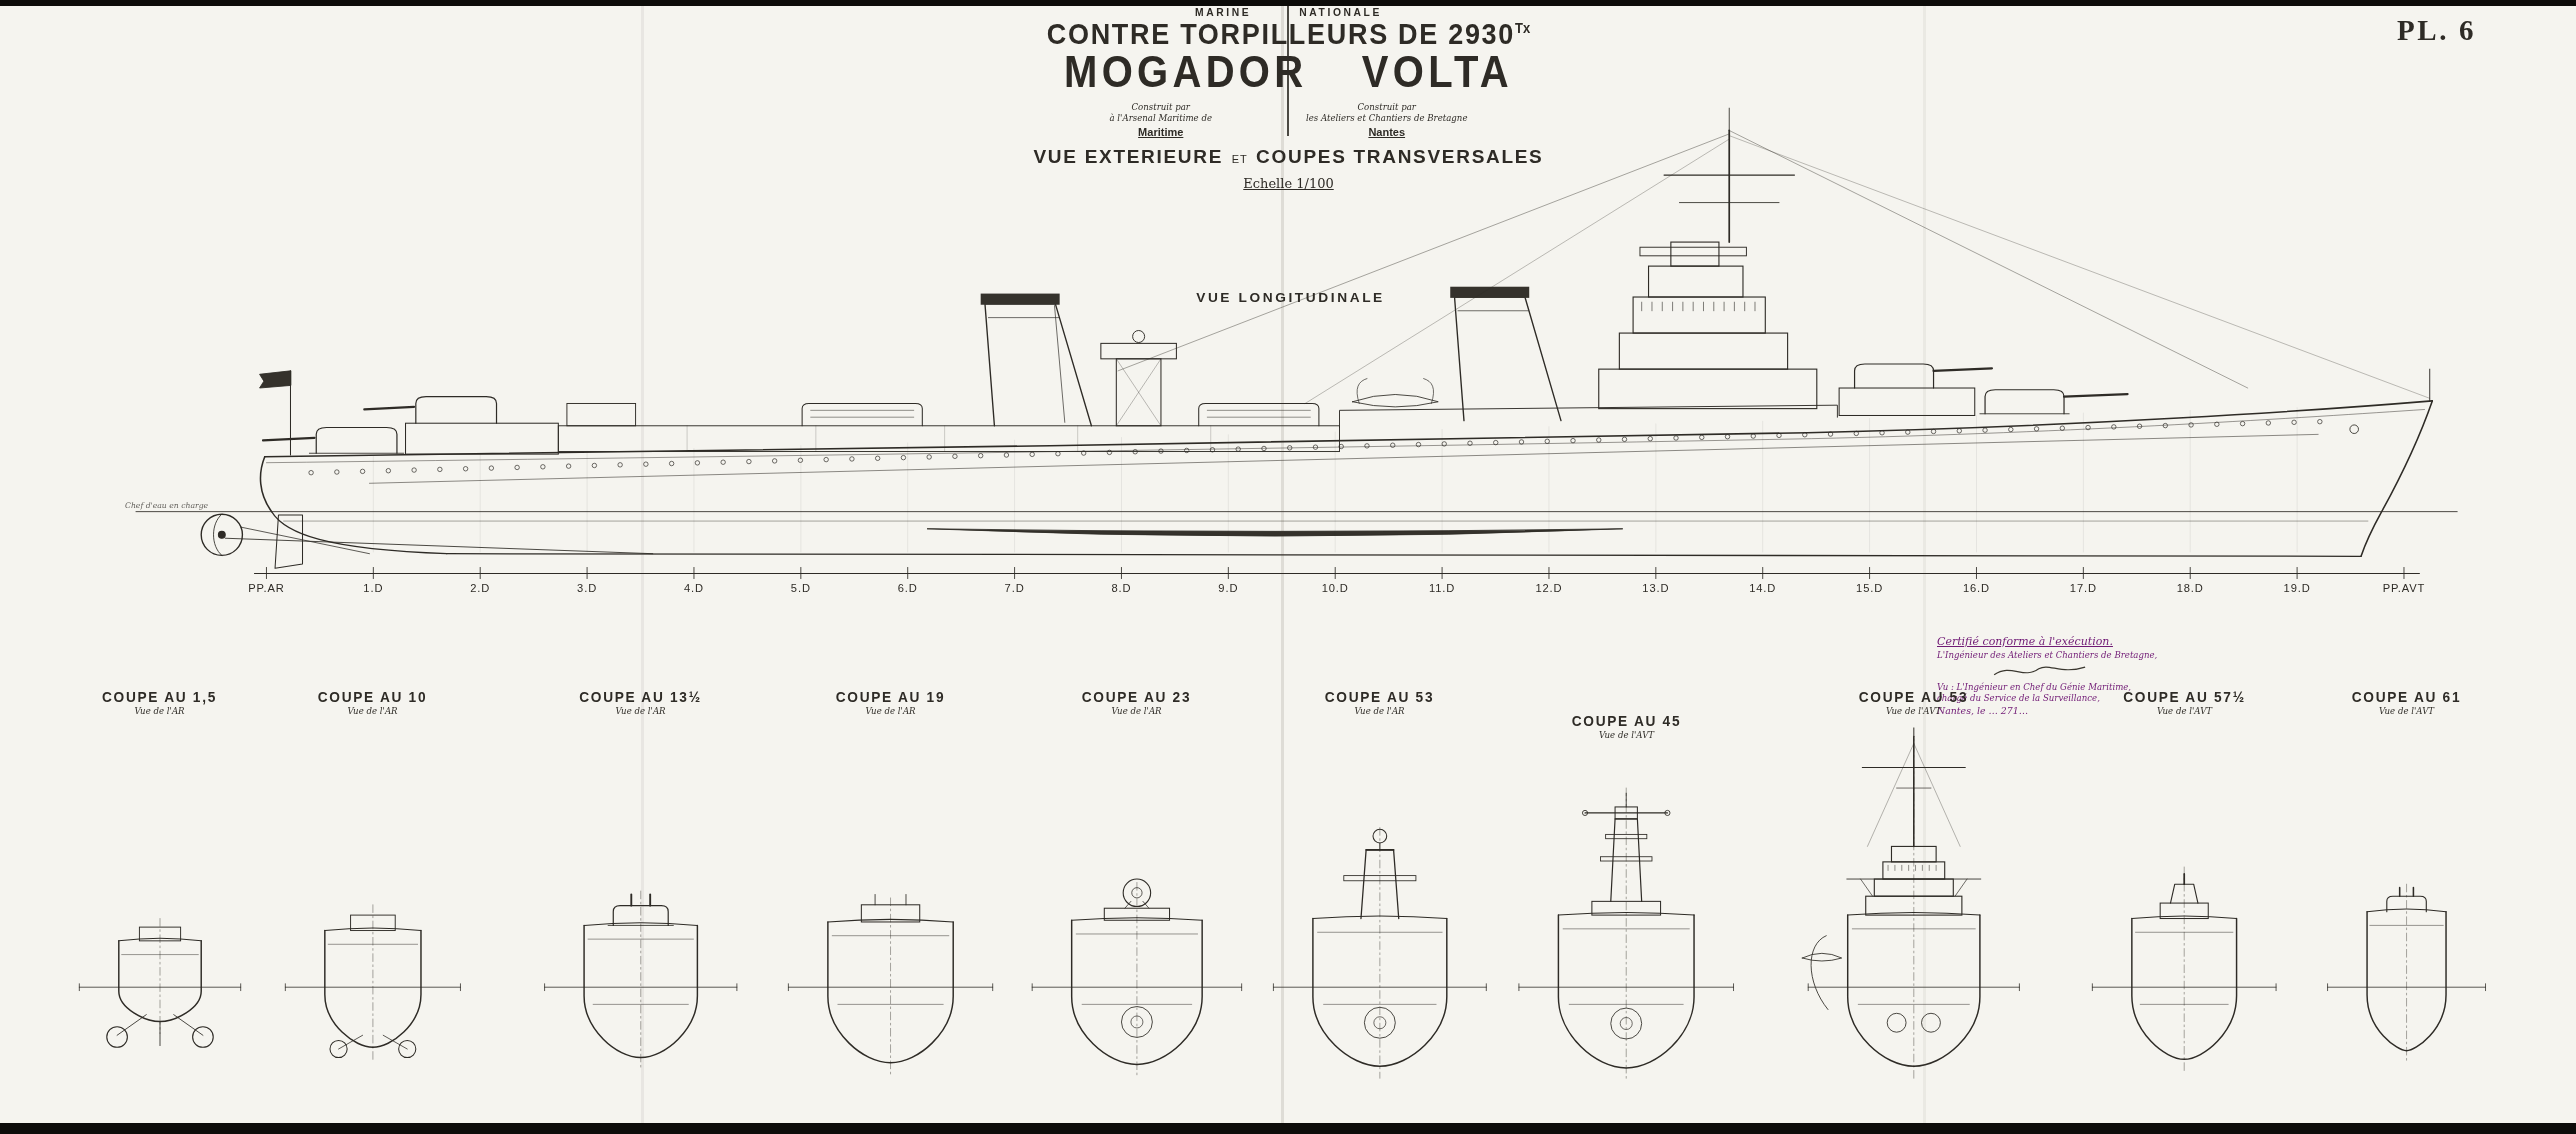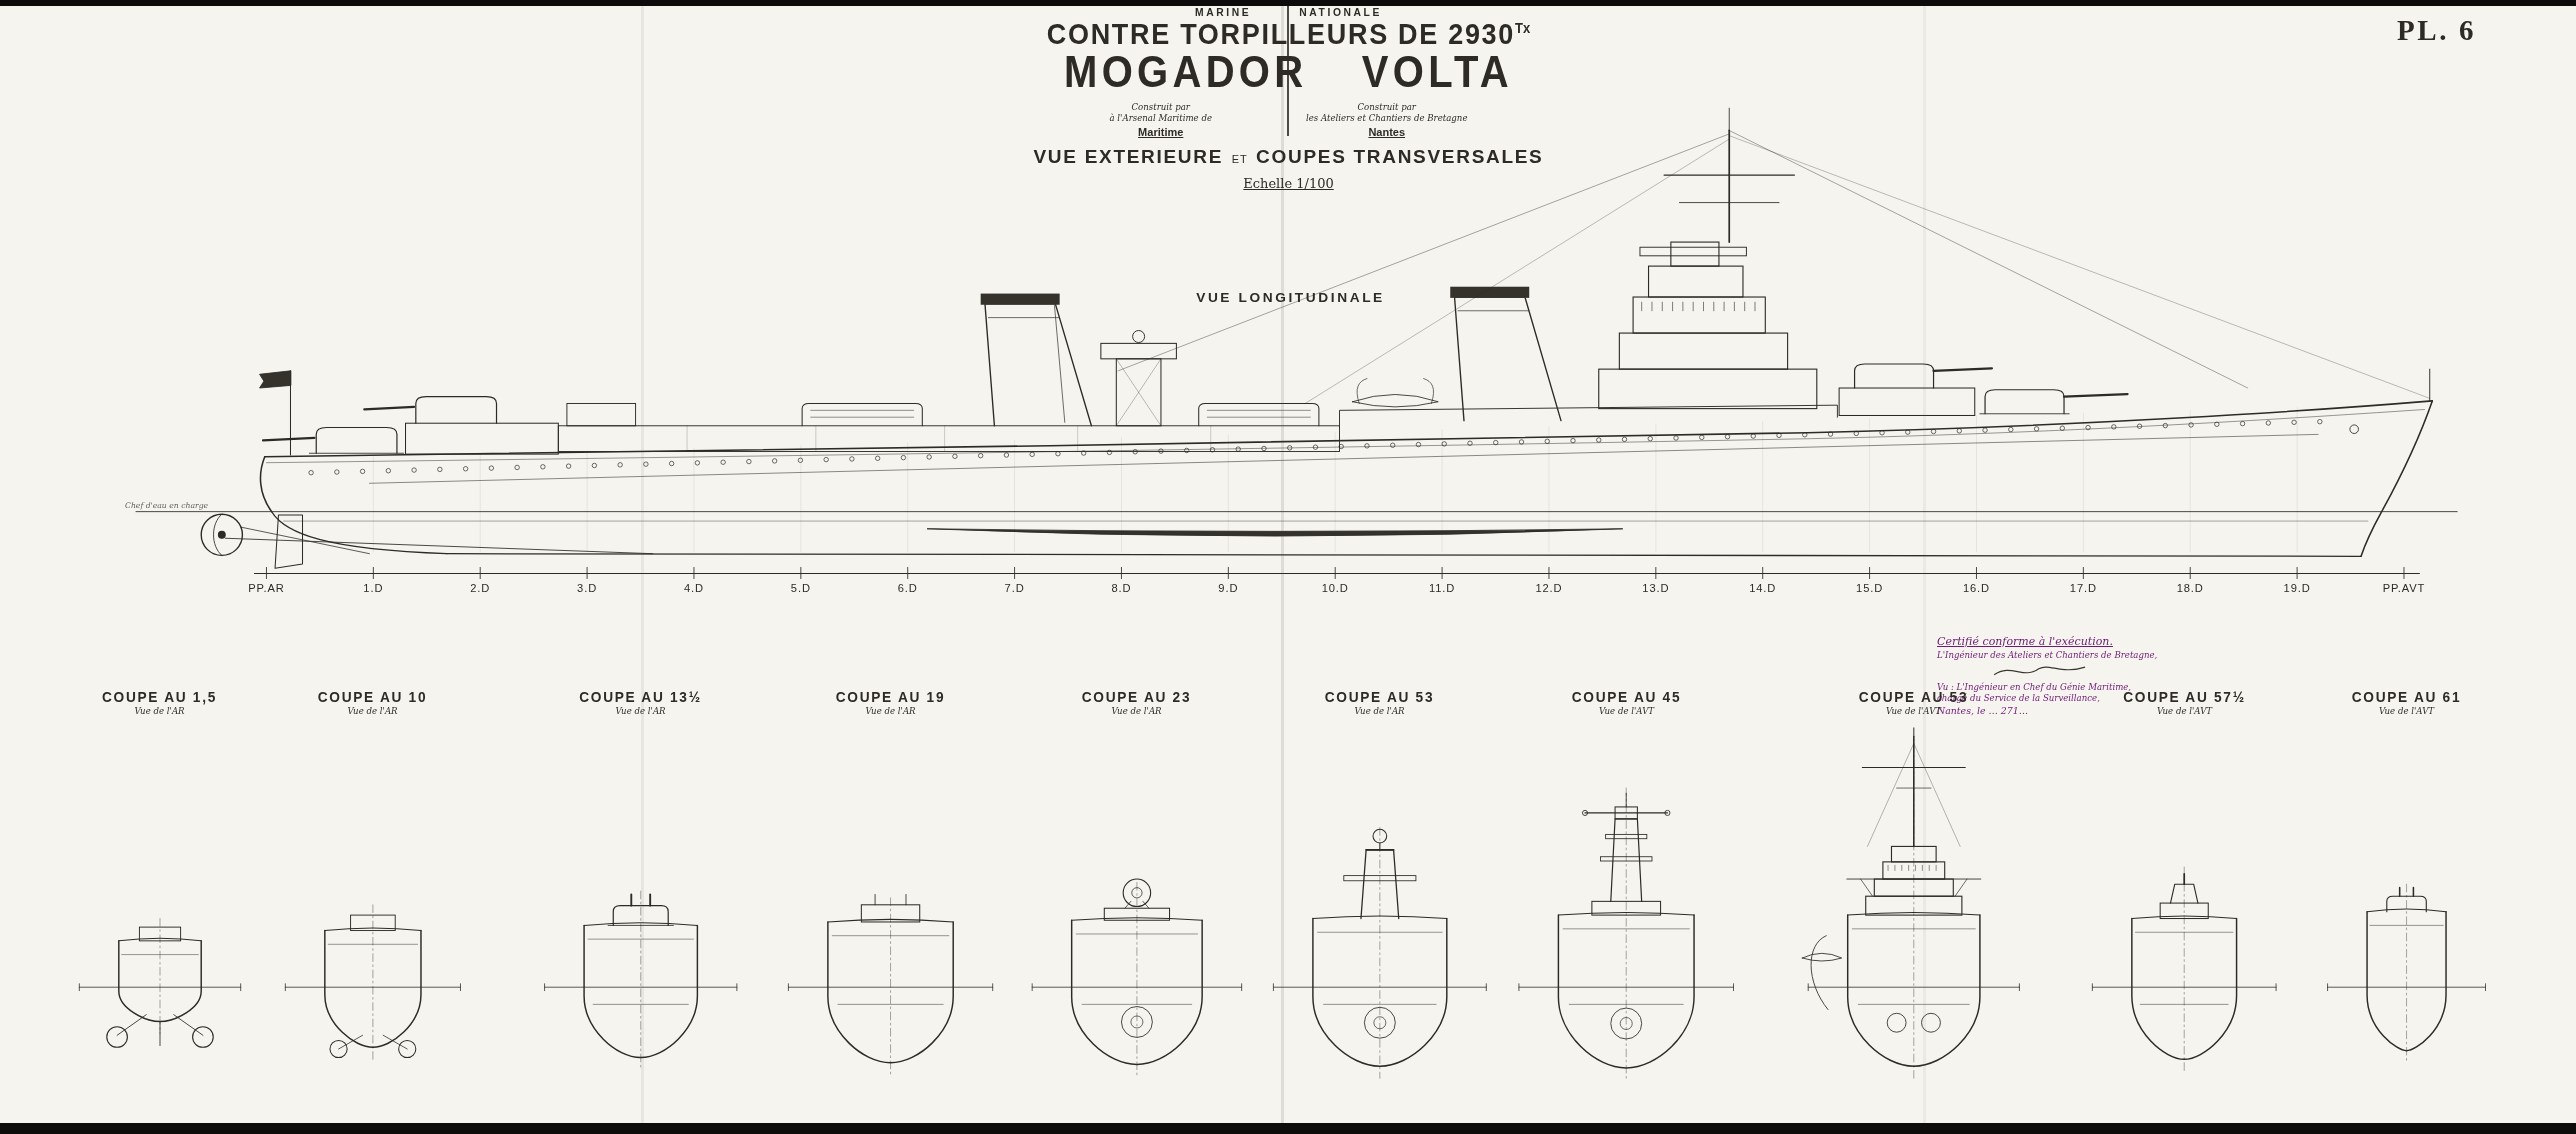--- a/index.html
+++ b/index.html
@@ -513,21 +513,21 @@
         <div class="sec-sub">Vue de l'AR</div>
       </div>
       <div class="sec-label" style="left: 1025px; top: 690px;">
         <div class="sec-title">COUPE AU 23</div>
         <div class="sec-sub">Vue de l'AR</div>
       </div>
       <div class="sec-label" style="left: 1268px; top: 690px;">
         <div class="sec-title">COUPE AU 53</div>
         <div class="sec-sub">Vue de l'AR</div>
       </div>
-      <div class="sec-label" style="left: 1515px; top: 690px;">
+      <div class="sec-label" style="left: 1515px; top: 714px;">
         <div class="sec-title">COUPE AU 45</div>
         <div class="sec-sub">Vue de l'AVT</div>
       </div>
       <div class="sec-label" style="left: 1802px; top: 690px;">
         <div class="sec-title">COUPE AU 53</div>
         <div class="sec-sub">Vue de l'AVT</div>
       </div>
       <div class="sec-label" style="left: 2073px; top: 690px;">
         <div class="sec-title">COUPE AU 57½</div>
         <div class="sec-sub">Vue de l'AVT</div>

